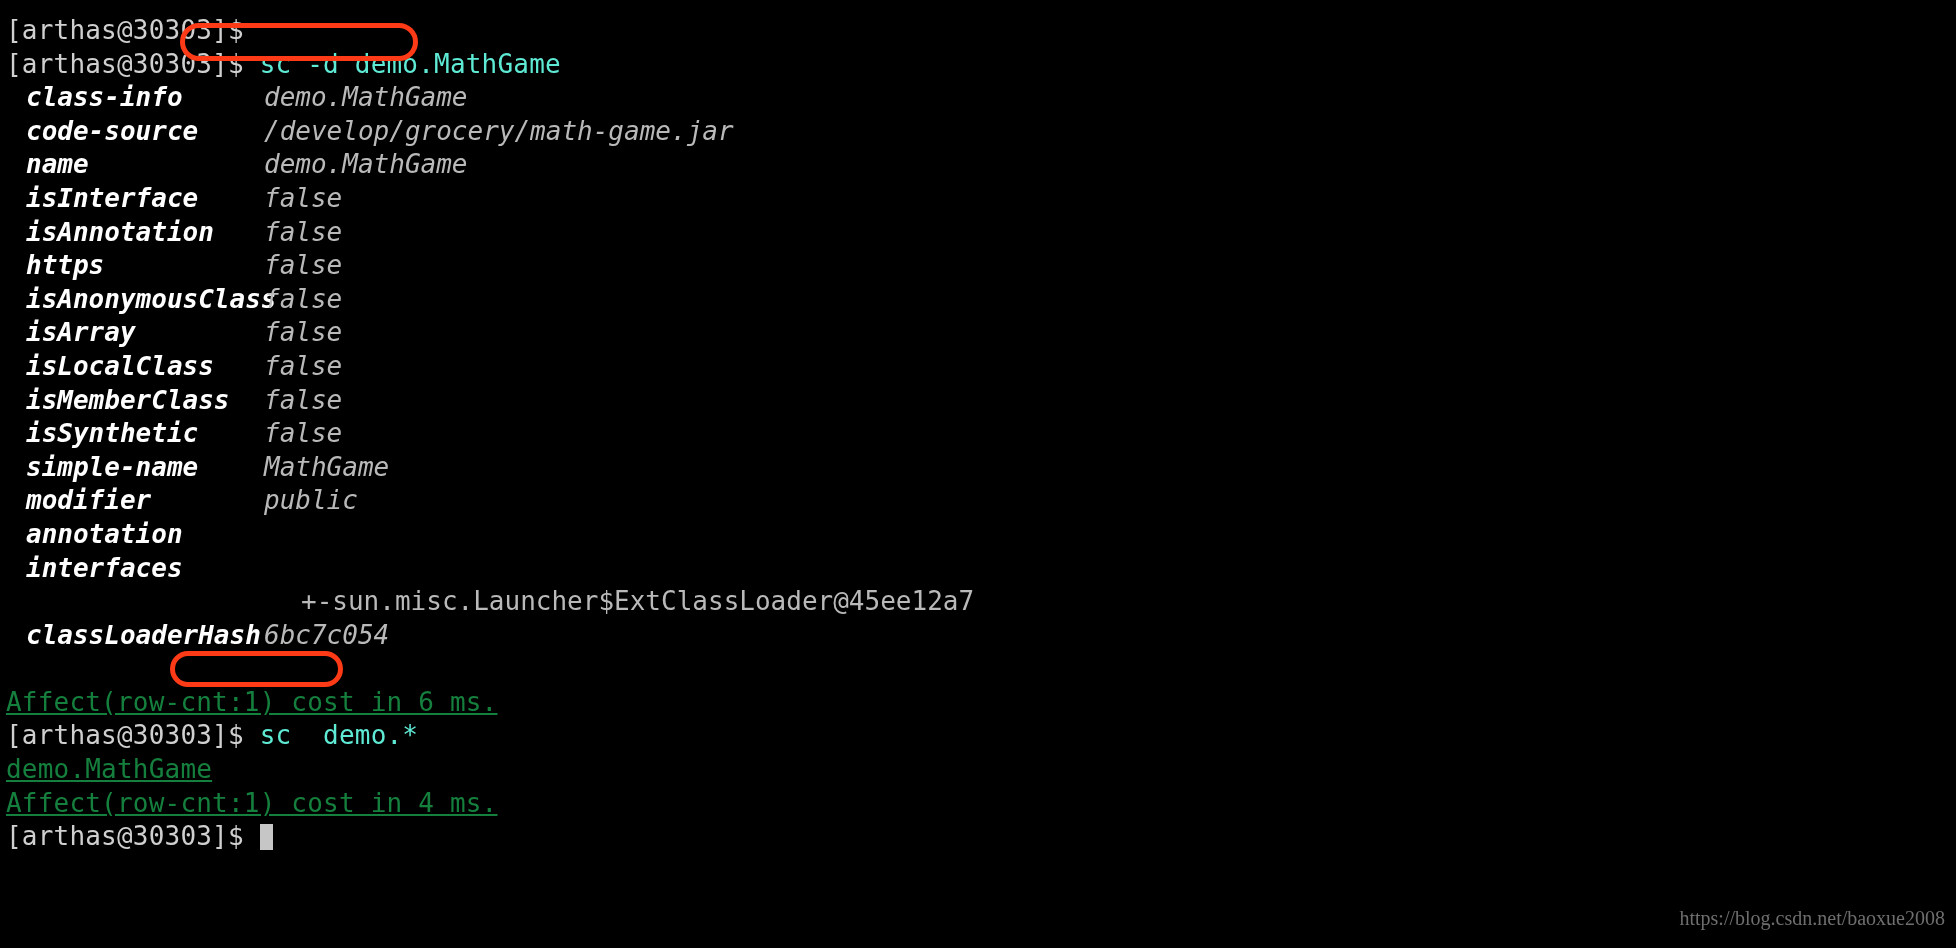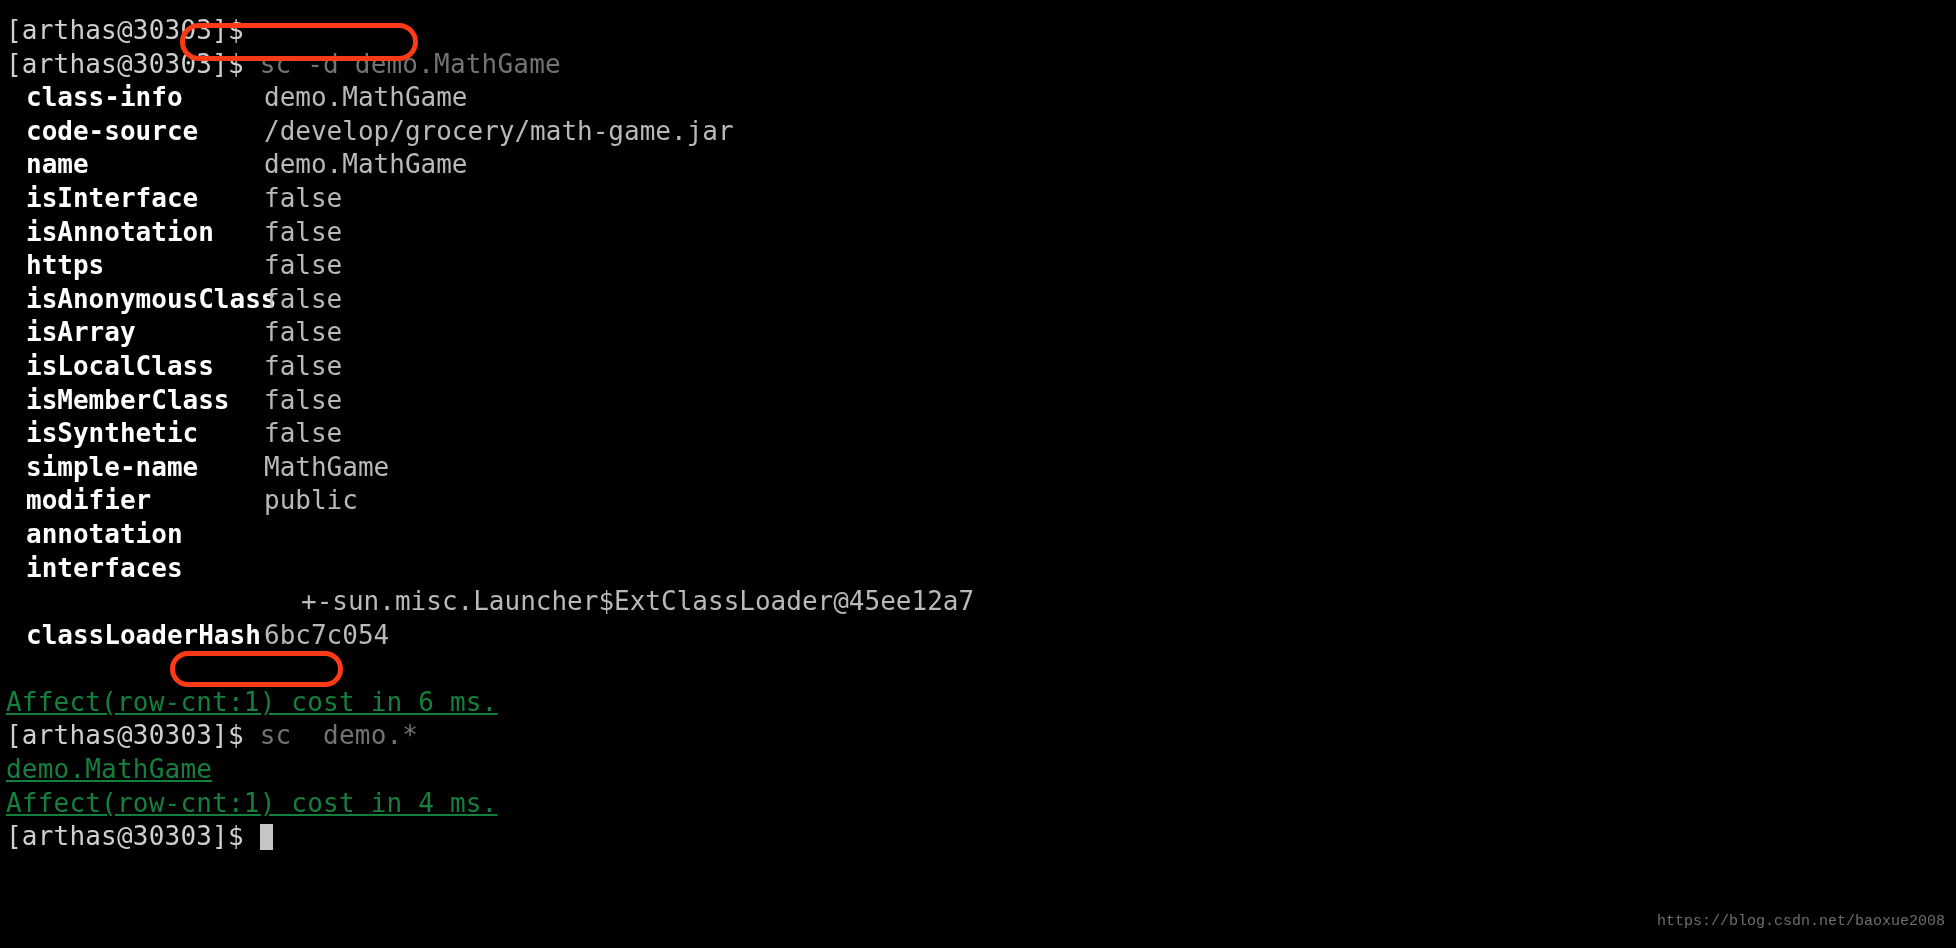--- a/index.html
+++ b/index.html
@@ -42,29 +42,30 @@
     font-size: 26px;
     letter-spacing: 0.2px;
     color: #cfcfcf;
   }
 
   .prompt {
     color: #cfcfcf;
   }
 
   .cmd {
-    color: #737373;
+    color: #5eead4;
   }
 
   .kv {
     display: block;
     height: 33.6px;
     line-height: 33.6px;
     white-space: pre;
     font-size: 26px;
+    font-style: italic;
   }
   .kv .k {
     display: inline-block;
     width: 258px;
     padding-left: 20px;
     box-sizing: border-box;
     color: #ffffff;
     font-weight: bold;
   }
   .kv .v {
@@ -117,22 +118,22 @@
     width: 13px;
     height: 26px;
     background: #c6c6c6;
     vertical-align: -5px;
   }
 
   .watermark {
     position: absolute;
     right: 11px;
     bottom: 18px;
-    font-family: Liberation Mono, monospace;
-    font-size: 15px;
+    font-family: Liberation Serif, serif;
+    font-size: 20px;
     color: #6e6e6e;
     white-space: nowrap;
   }
 </style>
 </head>
 <body>
 
 <div id="terminal">
   <div class="screen">
 

